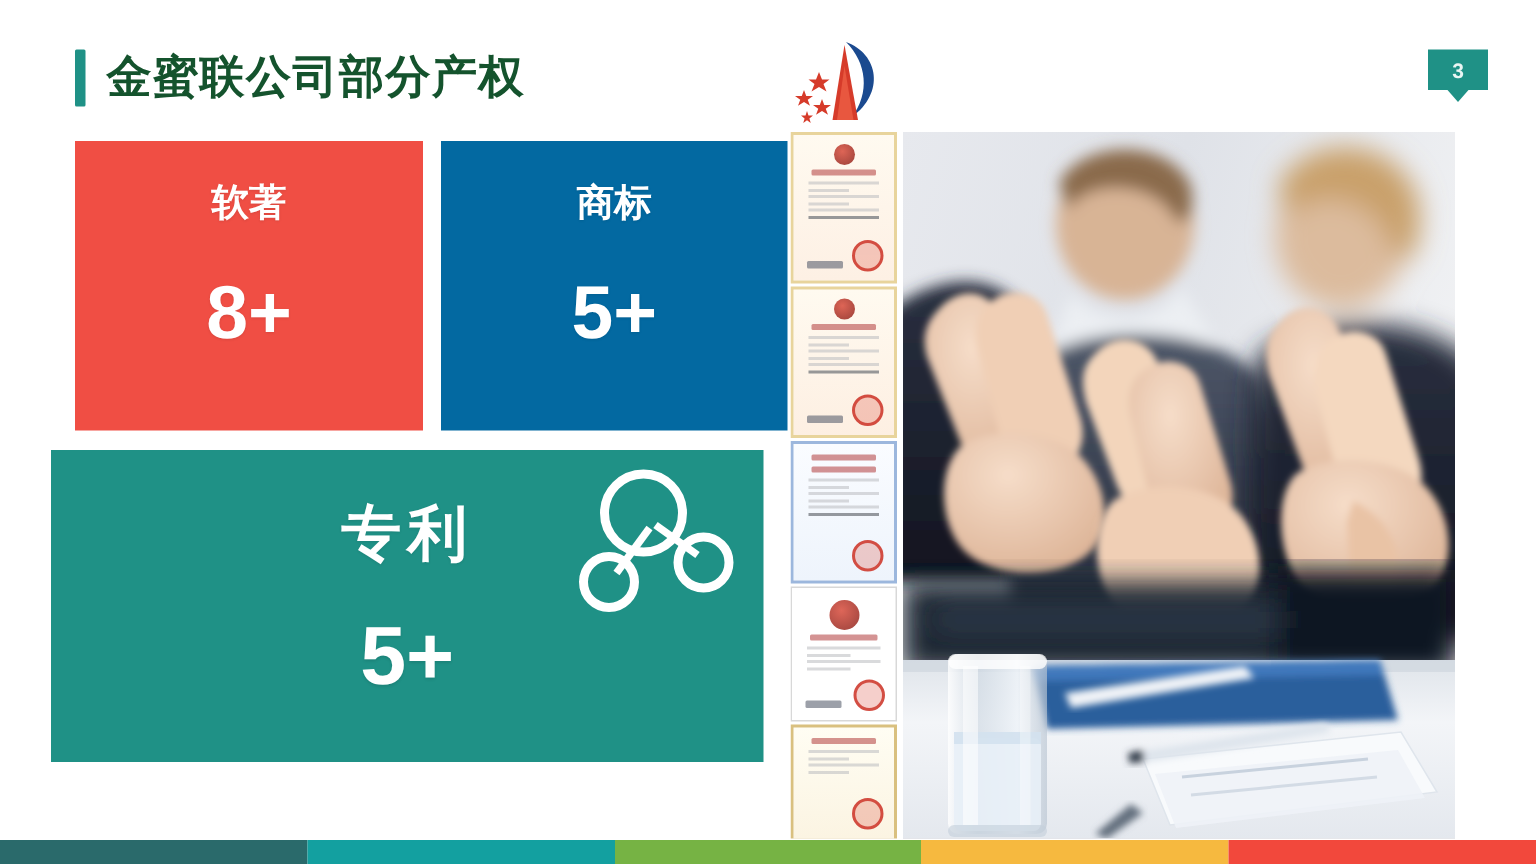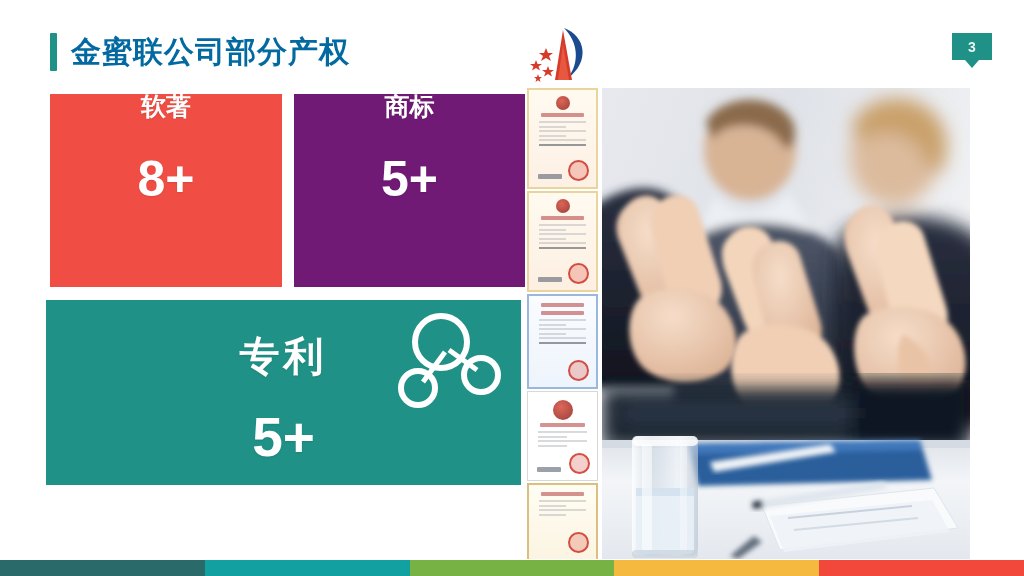--- a/index.html
+++ b/index.html
@@ -85,31 +85,32 @@
     left: 50px; top: 94px;
     width: 232px; height: 193px;
     background: #f04e44;
   }
   .card-yellow {
     left: 294px; top: 94px;
     width: 231px; height: 193px;
     background: #f7b500;
   }
   .card-teal {
-    left: 46px; top: 300px;
-    width: 475px; height: 185px;
+    left: 34px; top: 300px;
+    width: 475px; height: 208px;
     background: #1f9186;
   }
   .card-label {
     font-weight: bold;
     line-height: 1;
   }
   .card-red .card-label,
   .card-yellow .card-label {
     font-size: 25px;
+    margin-top: 29px;
   }
   .card-teal .card-label {
     font-size: 40px;
     margin-top: 36px;
     letter-spacing: 4px;
   }
   .card-value {
     font-weight: bold;
     line-height: 1;
   }
@@ -241,34 +242,34 @@
   }
   .bottom-seg { flex: 1 1 0; height: 100%; }
 </style>
 </head>
 <body>
 
 <div id="slide">
 
   <div class="title-row">
     <div class="title-bar" style="background: rgb(31, 145, 134);"></div>
-    <div class="title-text" style="color: #0369a1;">金蜜联公司部分产权</div>
+    <div class="title-text" style="color: #14532d;">金蜜联公司部分产权</div>
   </div>
 
   <div class="page-badge-wrap">
     <div class="page-badge">3</div>
     <div class="page-badge-tail"></div>
   </div>
 
   <div class="card card-red" style="background: rgb(240, 78, 68);">
     <div class="card-label">软著</div>
     <div class="card-value">8+</div>
   </div>
 
-  <div class="card card-yellow" style="background: #701a75;">
+  <div class="card card-yellow" style="background: #0369a1;">
     <div class="card-label">商标</div>
     <div class="card-value">5+</div>
   </div>
 
   <div class="card card-teal" style="background: rgb(31, 145, 134);">
     <div class="card-label">专利</div>
     <div class="card-value">5+</div>
     <svg class="molecule-icon" viewBox="0 0 110 105">
       <line x1="52" y1="44" x2="30" y2="74" stroke="#ffffff" stroke-width="5"></line>
       <line x1="56" y1="42" x2="84" y2="62" stroke="#ffffff" stroke-width="5"></line>

